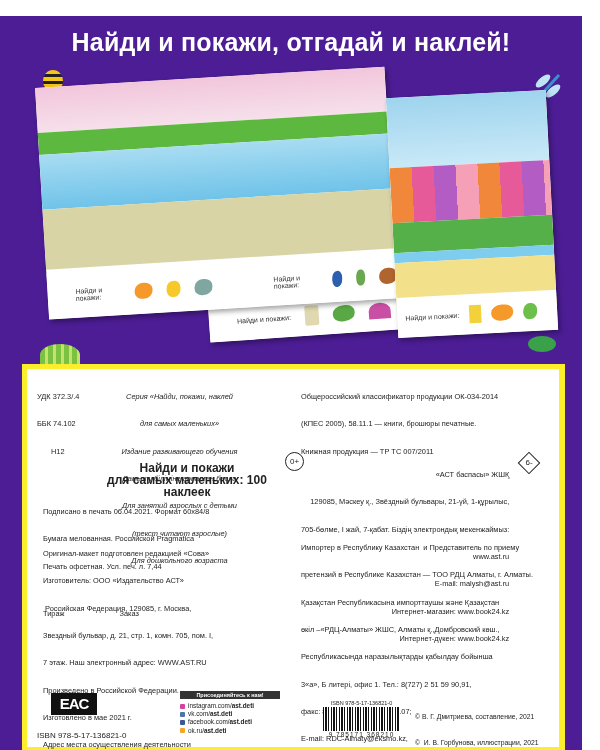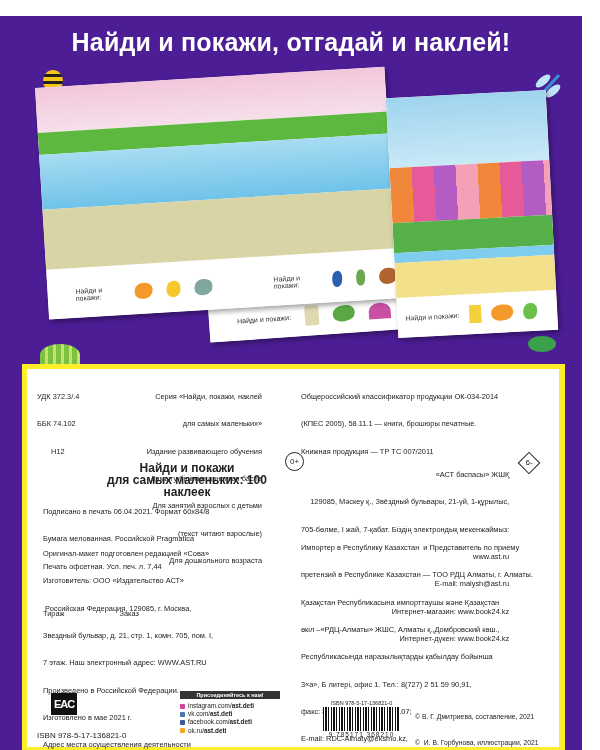--- a/index.html
+++ b/index.html
@@ -34,40 +34,40 @@
   .grasshopper { position: absolute; left: 528px; top: 320px; width: 28px; height: 16px; border-radius: 50%; background: #3aa14a; }
 
   
   .panel-yellow { position: absolute; left: 22px; top: 348px; width: 543px; height: 388px; background: #fdee2c; }
   .panel { position: absolute; left: 27px; top: 353px; width: 532px; height: 378px; background: #ffffff; }
 
   .t { position: absolute; font-size: 7.4px; line-height: 9.1px; color: #222; white-space: pre; }
   .codes { left: 10px; top: 5px; text-align: left; }
   .codes span { display: block; }
   .codes .h12 { padding-left: 14px; }
-  .series { left: 70px; top: 5px; width: 165px; text-align: right; }
+  .series { left: 70px; top: 5px; width: 165px; text-align: center; font-style: italic; }
   .series span { display: block; }
   .okp { left: 274px; top: 5px; }
   .okp span { display: block; }
   .age0 { position: absolute; left: 258px; top: 83px; width: 19px; height: 19px; border: 1px solid #222; border-radius: 50%; font-size: 8px; text-align: center; line-height: 17px; color: #222; }
   .age6 { position: absolute; left: 494px; top: 86px; width: 16px; height: 16px; border: 1px solid #222; transform: rotate(45deg); }
   .age6 span { display: block; transform: rotate(-45deg); font-size: 8px; text-align: center; line-height: 14px; color: #222; }
   .book-title { position: absolute; left: 70px; top: 93px; width: 180px; text-align: center; font-weight: bold; font-size: 12px; line-height: 12px; color: #222; }
   .book-title span { display: block; }
   .print { left: 16px; top: 120px; }
   .print span { display: block; }
   .print .tz { display: flex; gap: 55px; margin-top: 20px; }
   .maker { left: 16px; top: 162px; }
   .maker span { display: block; }
   .kz-pub { left: 274px; top: 83px; text-align: right; }
   .kz-pub span { display: block; }
   .importer { left: 274px; top: 156px; }
   .importer span { display: block; }
 
-  .eac { position: absolute; left: 24px; top: 324px; width: 26px; height: 22px; background: #111; color: #fff; font-weight: bold; font-size: 11px; line-height: 22px; text-align: center; letter-spacing: -1px; }
+  .eac { position: absolute; left: 24px; top: 324px; width: 46px; height: 22px; background: #111; color: #fff; font-weight: bold; font-size: 15px; line-height: 22px; text-align: center; letter-spacing: -1px; }
   .isbn-left { position: absolute; left: 10px; top: 362px; font-size: 8px; color: #222; }
   .join { position: absolute; left: 153px; top: 322px; width: 100px; }
   .join-head { background: #333; color: #fff; font-size: 5.5px; font-weight: bold; text-align: center; padding: 1px 0; }
   .social { display: flex; align-items: center; gap: 3px; font-size: 6.4px; line-height: 8.2px; color: #222; }
   .social b { font-weight: bold; }
   .sicon { display: inline-block; width: 5px; height: 5px; border-radius: 1px; }
   .barcode-wrap { position: absolute; left: 296px; top: 331px; width: 77px; }
   .isbn-small { font-size: 5.5px; color: #222; text-align: center; }
   .bars { height: 24px; background: repeating-linear-gradient(90deg,#111 0 1px,#fff 1px 2px,#111 2px 4px,#fff 4px 5px,#111 5px 6px,#fff 6px 8px); margin-top: 1px; }
   .barnum { font-size: 6.5px; color: #222; letter-spacing: 1px; text-align: center; }

